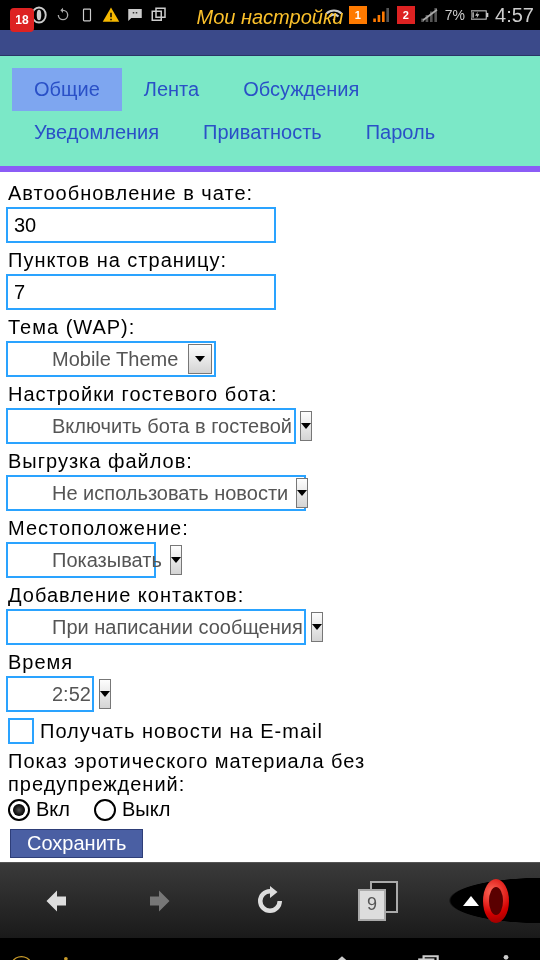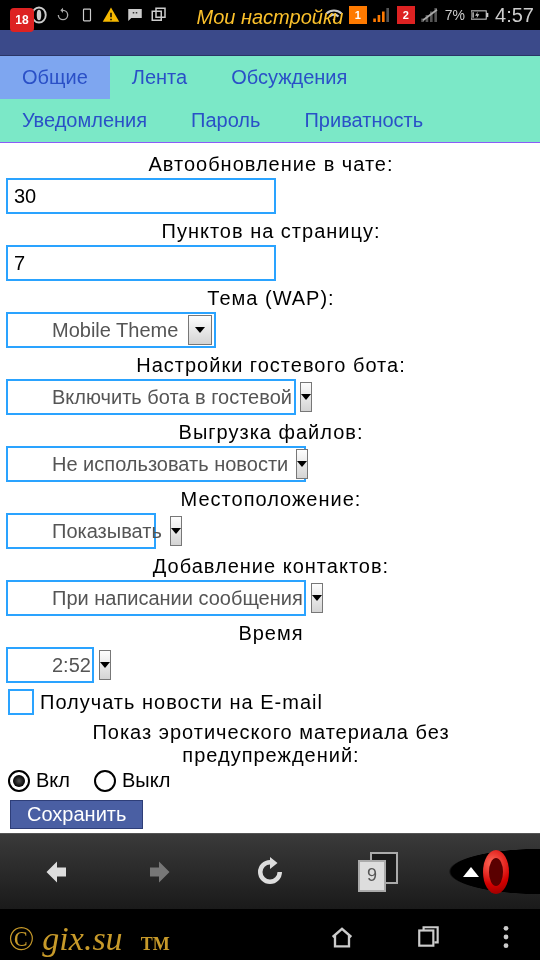--- a/index.html
+++ b/index.html
@@ -14,29 +14,29 @@
   .sim2 { background:#d22; }
   .batt { color:#ccc; font-size:14px; }
   .time { color:#ccc; font-size:20px; font-weight:500; }
 
   
   .apphead { height:26px; background:#3b4a8a; border-bottom:1px solid #2a3566; position:relative; }
   .apphead .icon { position:absolute; left:10px; top:-22px; width:24px; height:24px; background:#d22; border-radius:4px; display:flex; align-items:center; justify-content:center; color:#fff; font-size:12px; font-weight:bold;}
   .apphead .title { position:absolute; left:50%; transform:translateX(-50%); top:-24px; color:#fbc12b; font-style:italic; font-weight:normal; font-size:20px;}
 
   
-  .tabs { background:#7be8c7; display:flex; flex-wrap:wrap; padding:0; border-bottom:1px solid #8b5cf6;}
+  .tabs { background:#7be8c7; display:flex; flex-wrap:wrap; padding:12px; border-bottom:6px solid #8b5cf6;}
   .tab { color:#2a50c7; font-size:20px; padding:10px 22px; cursor:pointer; }
   .tab.active { background:#7ea6f0; }
   .tabrow1 { display:flex; width:100%; }
   .tabrow2 { display:flex; width:100%; }
 
   
   .content { background:#fff; padding:4px 6px 6px 6px; height:690px; overflow:hidden; position:relative; color:#000;}
-  .label { font-size:20px; margin:6px 0 2px 2px; letter-spacing:1px;text-align:center;}
+  .label { font-size:20px; margin:6px 0 2px 2px; letter-spacing:1px;}
   .txt-input { border:2px solid #2aa3ff; height:36px; font-size:20px; padding:2px 6px; background:#fff; }
   .w270 { width:270px; }
   .select { border:2px solid #2aa3ff; height:36px; display:inline-flex; align-items:center; background:#fff;padding-left:36px; }
   .select .val { font-size:20px; color:#555; padding:0 8px; flex:1; white-space:nowrap; }
   .select .arrow { width:24px; height:30px; margin:0 2px 0 0; background:linear-gradient(#fdfdfd,#d4d4d4); border:1px solid #777; display:flex; align-items:center; justify-content:center;}
   .select .arrow svg { width:10px; height:6px; }
   .w210 { width:210px; } .w290{width:290px;} .w300{width:300px;} .w150{width:150px;} .w95{width:88px;}
 
   .row { display:flex; align-items:center; gap:6px; margin:6px 0 2px 2px; }
   .cb { width:26px; height:26px; border:2px solid #2aa3ff; background:#fff; }
@@ -157,22 +157,22 @@
 </div>
 
 <div class="tabs">
   <div class="tabrow1">
     <div class="tab active">Общие</div>
     <div class="tab">Лента</div>
     <div class="tab">Обсуждения</div>
   </div>
   <div class="tabrow2">
     <div class="tab">Уведомления</div>
+    <div class="tab">Приватность</div>
     <div class="tab">Пароль</div>
-    <div class="tab">Приватность</div>
   </div>
 </div>
 
 <div class="content">
 
   <div class="label">Автообновление в чате:</div>
   <input class="txt-input w270" value="30" style="">
 
   <div class="label">Пунктов на страницу:</div>
   <input class="txt-input w270" value="7" style="">

